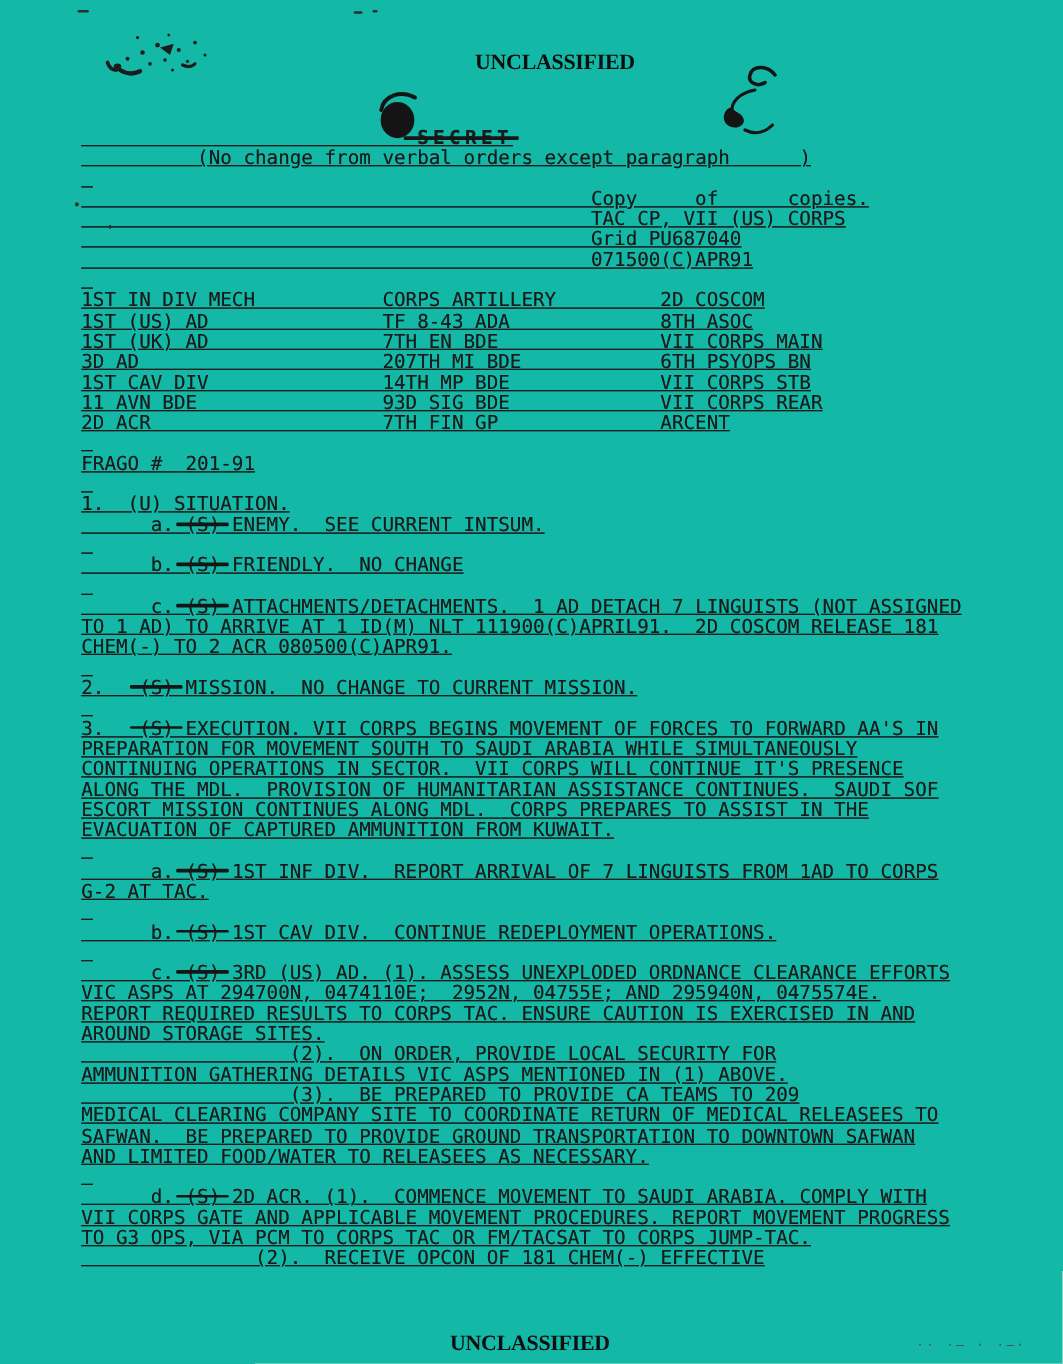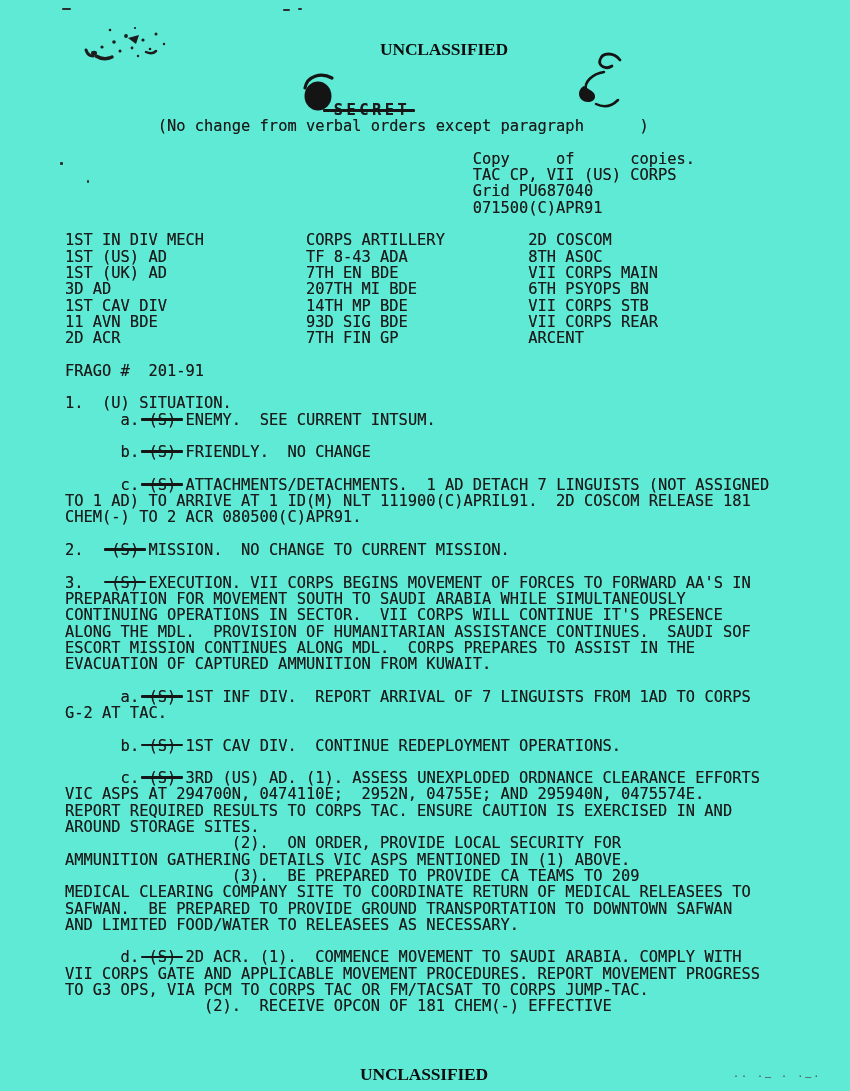--- a/index.html
+++ b/index.html
@@ -1,34 +1,35 @@
 <!DOCTYPE html>
 <html><head>
 <meta charset="utf-8">
 <style>
   html,body{margin:0;padding:0;background:#e8e8e8;}
   .page{
     position:relative; width:850px; height:1091px;
-    background:#5eead4; overflow:hidden;
+    background:#14b8a6; overflow:hidden;
     font-family:"DejaVu Sans Mono", monospace;
     color:#1b1b1b;
   }
   .banner{
     position:absolute;
     font-family:"Liberation Serif","DejaVu Serif",serif;
     font-weight:700; font-size:17.5px; letter-spacing:-0.2px;
     color:#0e0e0e;
   }
   .banner-top{ left:380px; top:39px; }
   .banner-bottom{ left:360px; top:1064px; }
   .doc-lines{
     position:absolute; left:65px; top:102px;
     font-size:15.4px; line-height:16.3px;
     white-space:pre;
     text-shadow:0 0 0.5px rgba(25,25,25,0.6);
+    text-decoration:underline;
   }
   .line{ height:16.3px; }
   .strike{ position:relative; }
   .strike::after{
     content:""; position:absolute; left:-7px; right:-7px; top:7.2px;
     height:2.7px; background:#161616; border-radius:1px;
   }
   .secret-text{ font-weight:700; letter-spacing:3.5px; }
   .secret-text::after{ top:7.8px; height:3.2px; left:-11px; right:-5px; }
   .mark{ position:absolute; }

